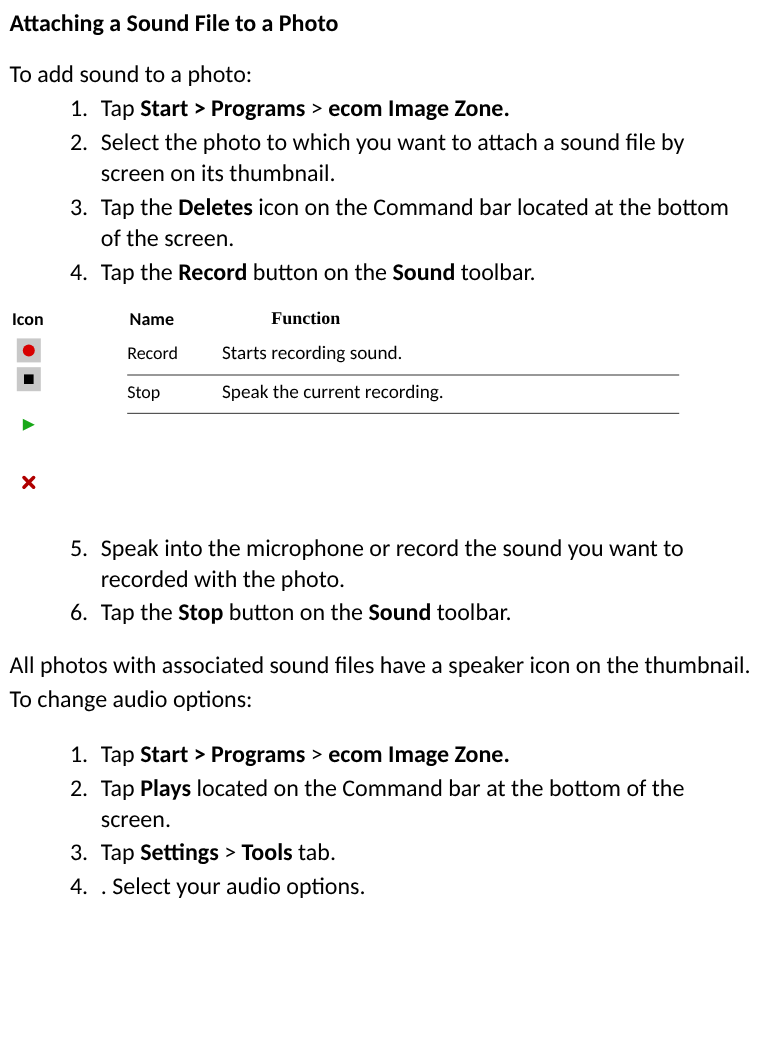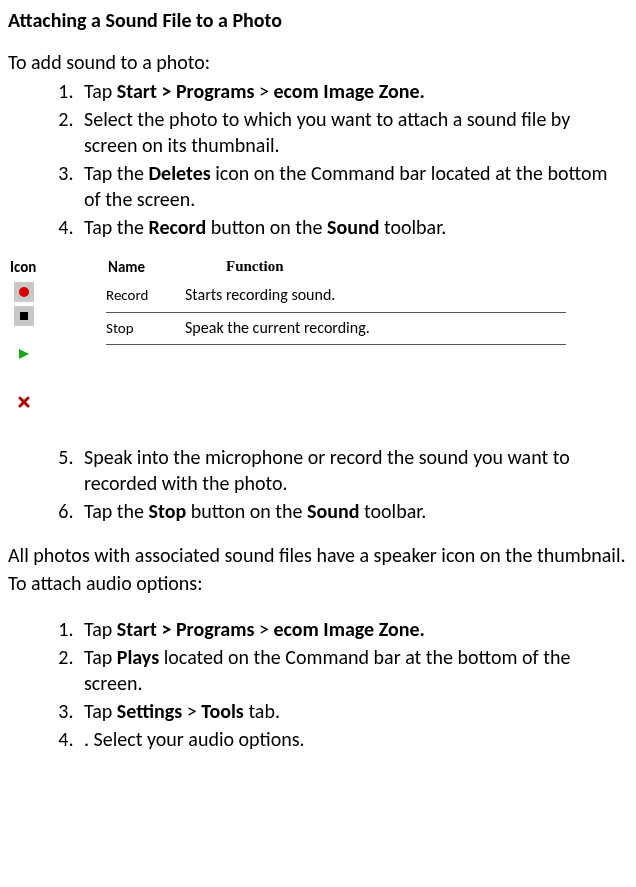--- a/index.html
+++ b/index.html
@@ -197,21 +197,21 @@
   </div>
 
   <ol class="steps" start="5">
     <li>Speak into the microphone or record the sound you want to recorded with the photo.</li>
     <li>
       <span>Tap the </span><span class="b">Stop</span><span> button on the </span><span class="b">Sound</span><span> toolbar.</span>
     </li>
   </ol>
 
   <p class="para">All photos with associated sound files have a speaker icon on the thumbnail.</p>
-  <p class="para">To attach audio options:</p>
+  <p class="para">To change audio options:</p>
 
   <div class="gap"></div>
 
   <ol class="steps">
     <li>
       <span>Tap </span><span class="b">Start &gt; Programs</span><span> &gt; </span><span class="b">ecom Image Zone.</span>
     </li>
     <li>
       <span>Tap </span><span class="b">Plays</span><span> located on the Command bar at the bottom of the screen.</span>
     </li>

